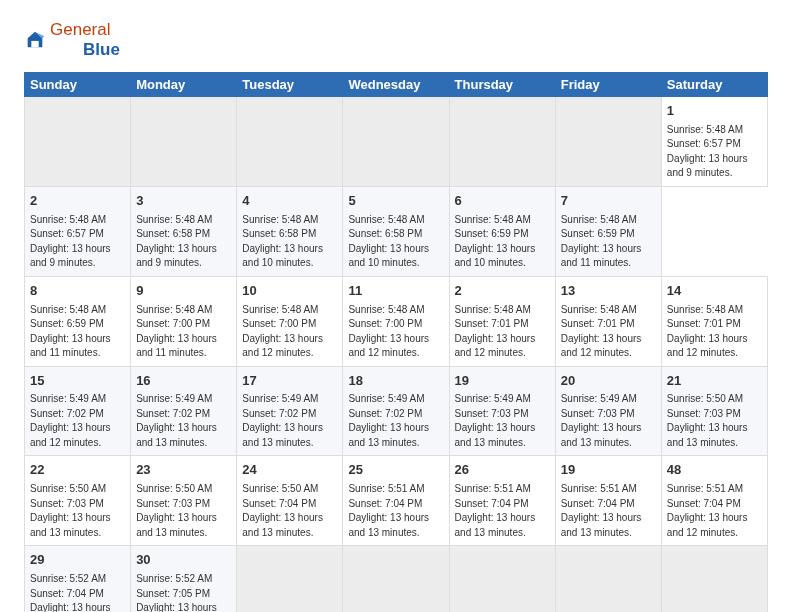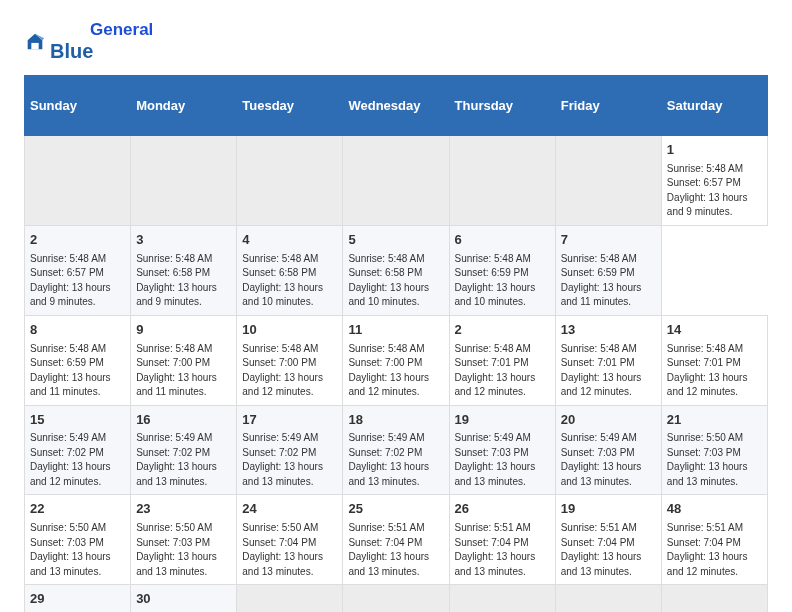--- a/index.html
+++ b/index.html
@@ -39,21 +39,21 @@
       margin-top: 2px;
     }
     .calendar-table {
       width: 100%;
       border-collapse: collapse;
       font-size: 11px;
     }
     .calendar-table thead tr th {
       background-color: #2e6db4;
       color: #fff;
-      padding: 22px 5px;
+      padding: 4px 5px;
       text-align: left;
       font-size: 13px;
       font-weight: bold;
       border: 1px solid #2e6db4;
     }
     .calendar-table tbody tr td {
       vertical-align: top;
       padding: 5px 5px;
       border: 1px solid #ddd;
       width: calc(100% / 7);
@@ -83,22 +83,22 @@
 <body>
 
 <div class="header-area">
   <div class="logo">
     <svg class="logo-icon" viewBox="0 0 24 24">
       <polygon points="12,3 20,10 20,20 4,20 4,10" fill="#1e5fa8"></polygon>
       <polygon points="12,3 22,8 20,10" fill="#5ba3e0"></polygon>
       <rect x="8" y="13" width="8" height="7" fill="#fff"></rect>
     </svg>
     <div>
-      <span style="font-size:17px;font-weight:bold;color:#1d4ed8;margin-left:40px;">General</span><br>
-      <span style="font-size:20px;font-weight:bold;color:#1e5fa8;">Blue</span>
+      <span style="font-size:17px;font-weight:normal;color:#c2410c;">General</span><br>
+      <span style="font-size:17px;font-weight:bold;color:#1e5fa8;margin-left:33px;">Blue</span>
     </div>
   </div>
   <div class="title-area">
     <div class="main-title"></div>
     <div class="subtitle"></div>
   </div>
 </div>
 
 <table class="calendar-table">
   <thead>

